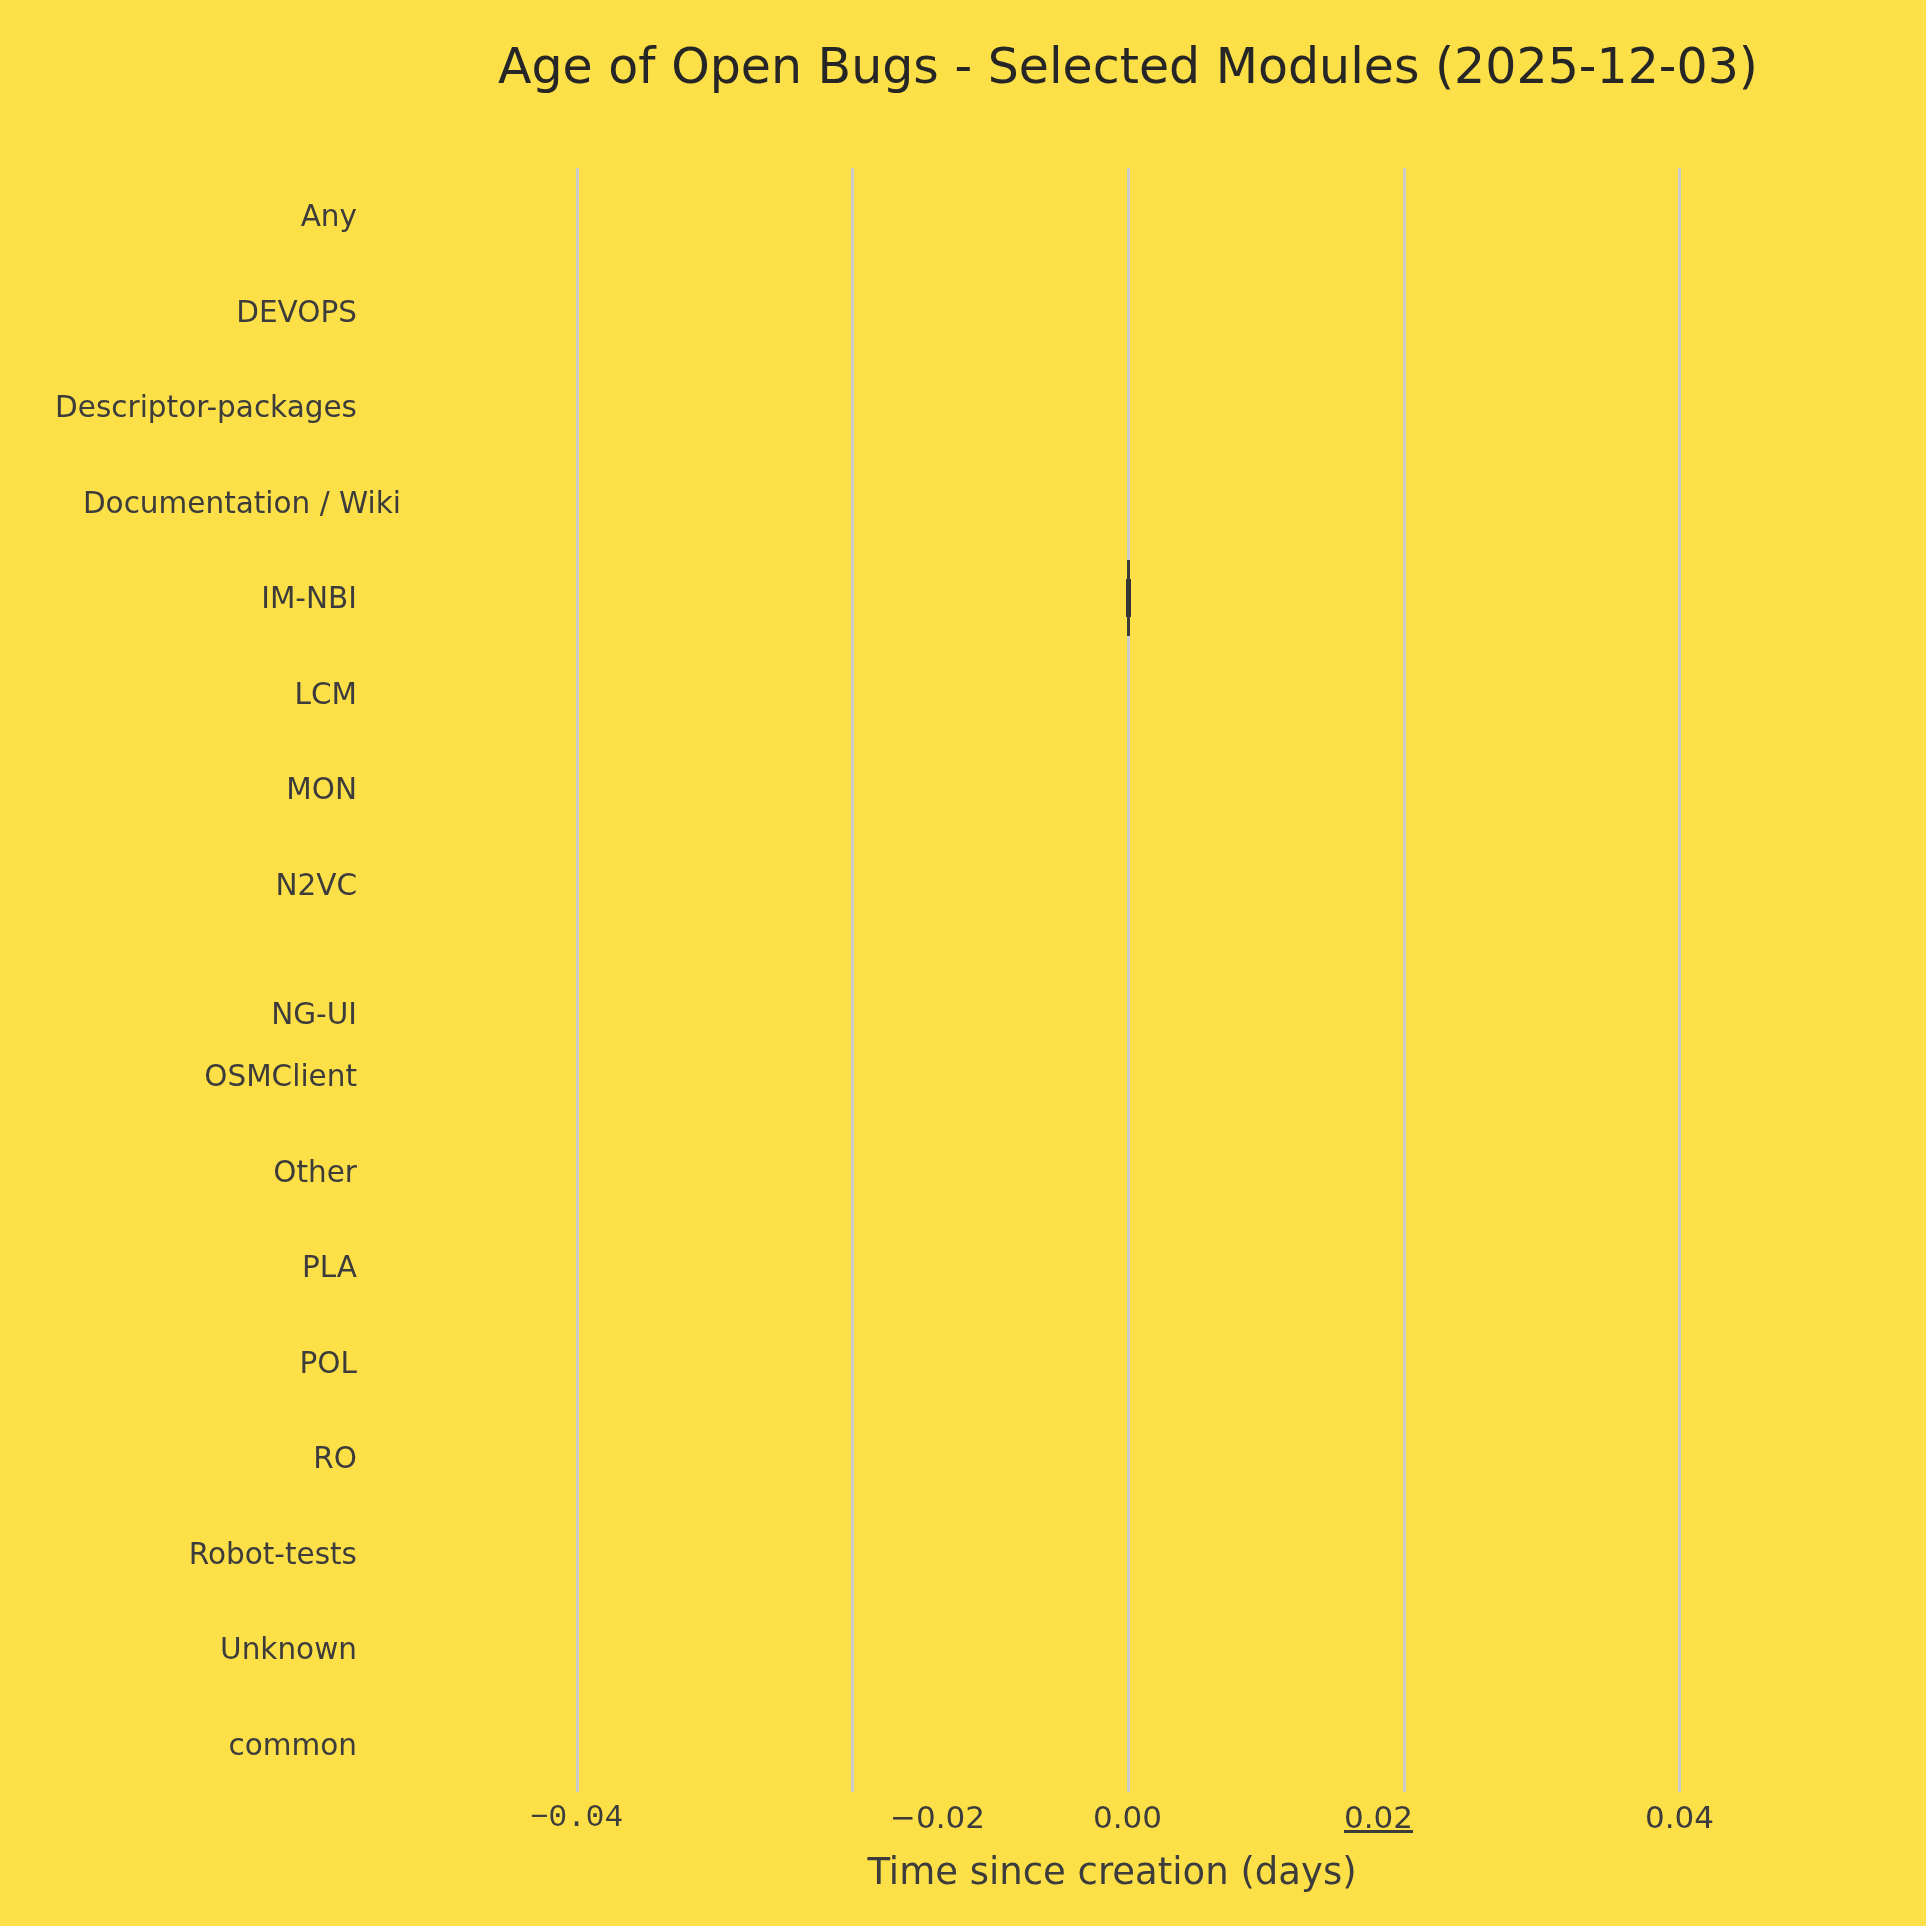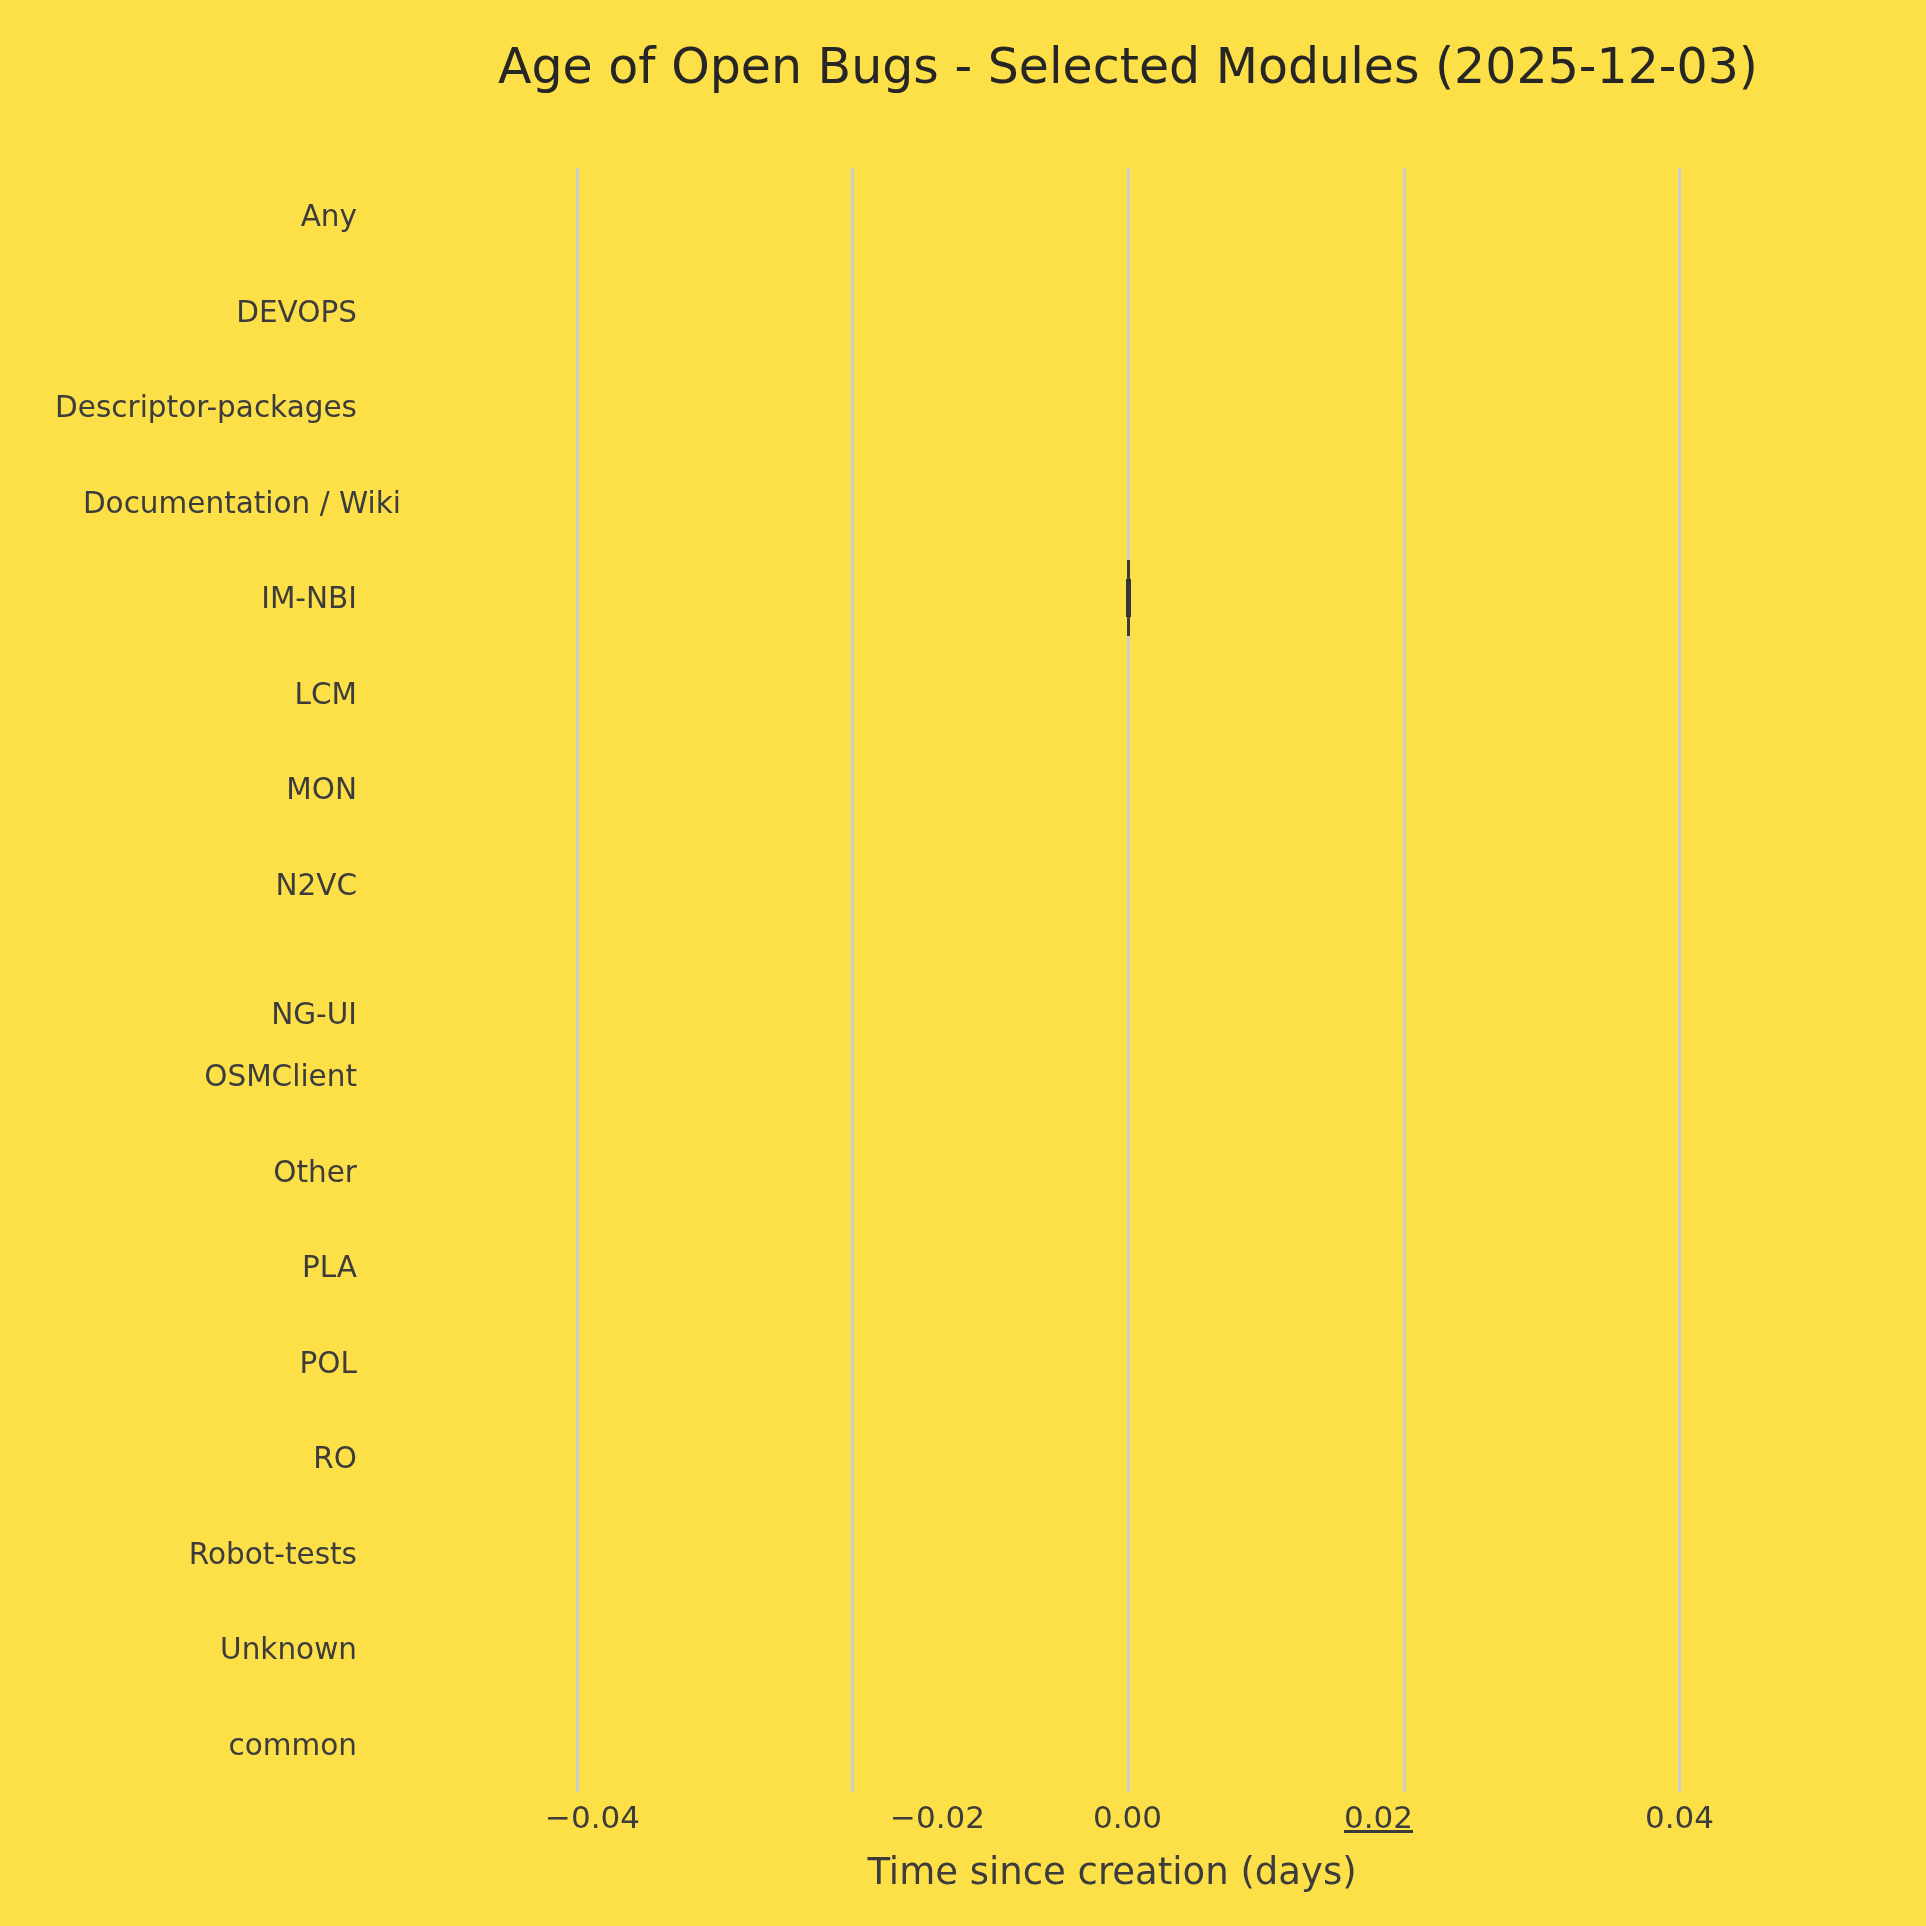--- a/index.html
+++ b/index.html
@@ -113,21 +113,21 @@
       <div class="y-tick-label" style="top: 1249px;">PLA</div>
       <div class="y-tick-label" style="top: 1345px;">POL</div>
       <div class="y-tick-label" style="top: 1440px;">RO</div>
       <div class="y-tick-label" style="top: 1536px;">Robot-tests</div>
       <div class="y-tick-label" style="top: 1631px;">Unknown</div>
       <div class="y-tick-label" style="top: 1727px;">common</div>
     </div>
 
   <div id="x-labels">
 
-  <div class="x-tick-label" style="left: 496px;">−0.04</div>
+  <div class="x-tick-label" style="left: 480px; font-family: Liberation Mono, monospace;">−0.04</div>
       <div class="x-tick-label" style="left: 792px; text-align: right;">−0.02</div>
       <div class="x-tick-label" style="left: 1031px;">0.00</div>
       <div class="x-tick-label" style="left: 1282px; text-decoration: underline;">0.02</div>
       <div class="x-tick-label" style="left: 1583px;">0.04</div>
     </div>
 
   <div class="x-axis-title">Time since creation (days)</div>
 </div>
 
 

